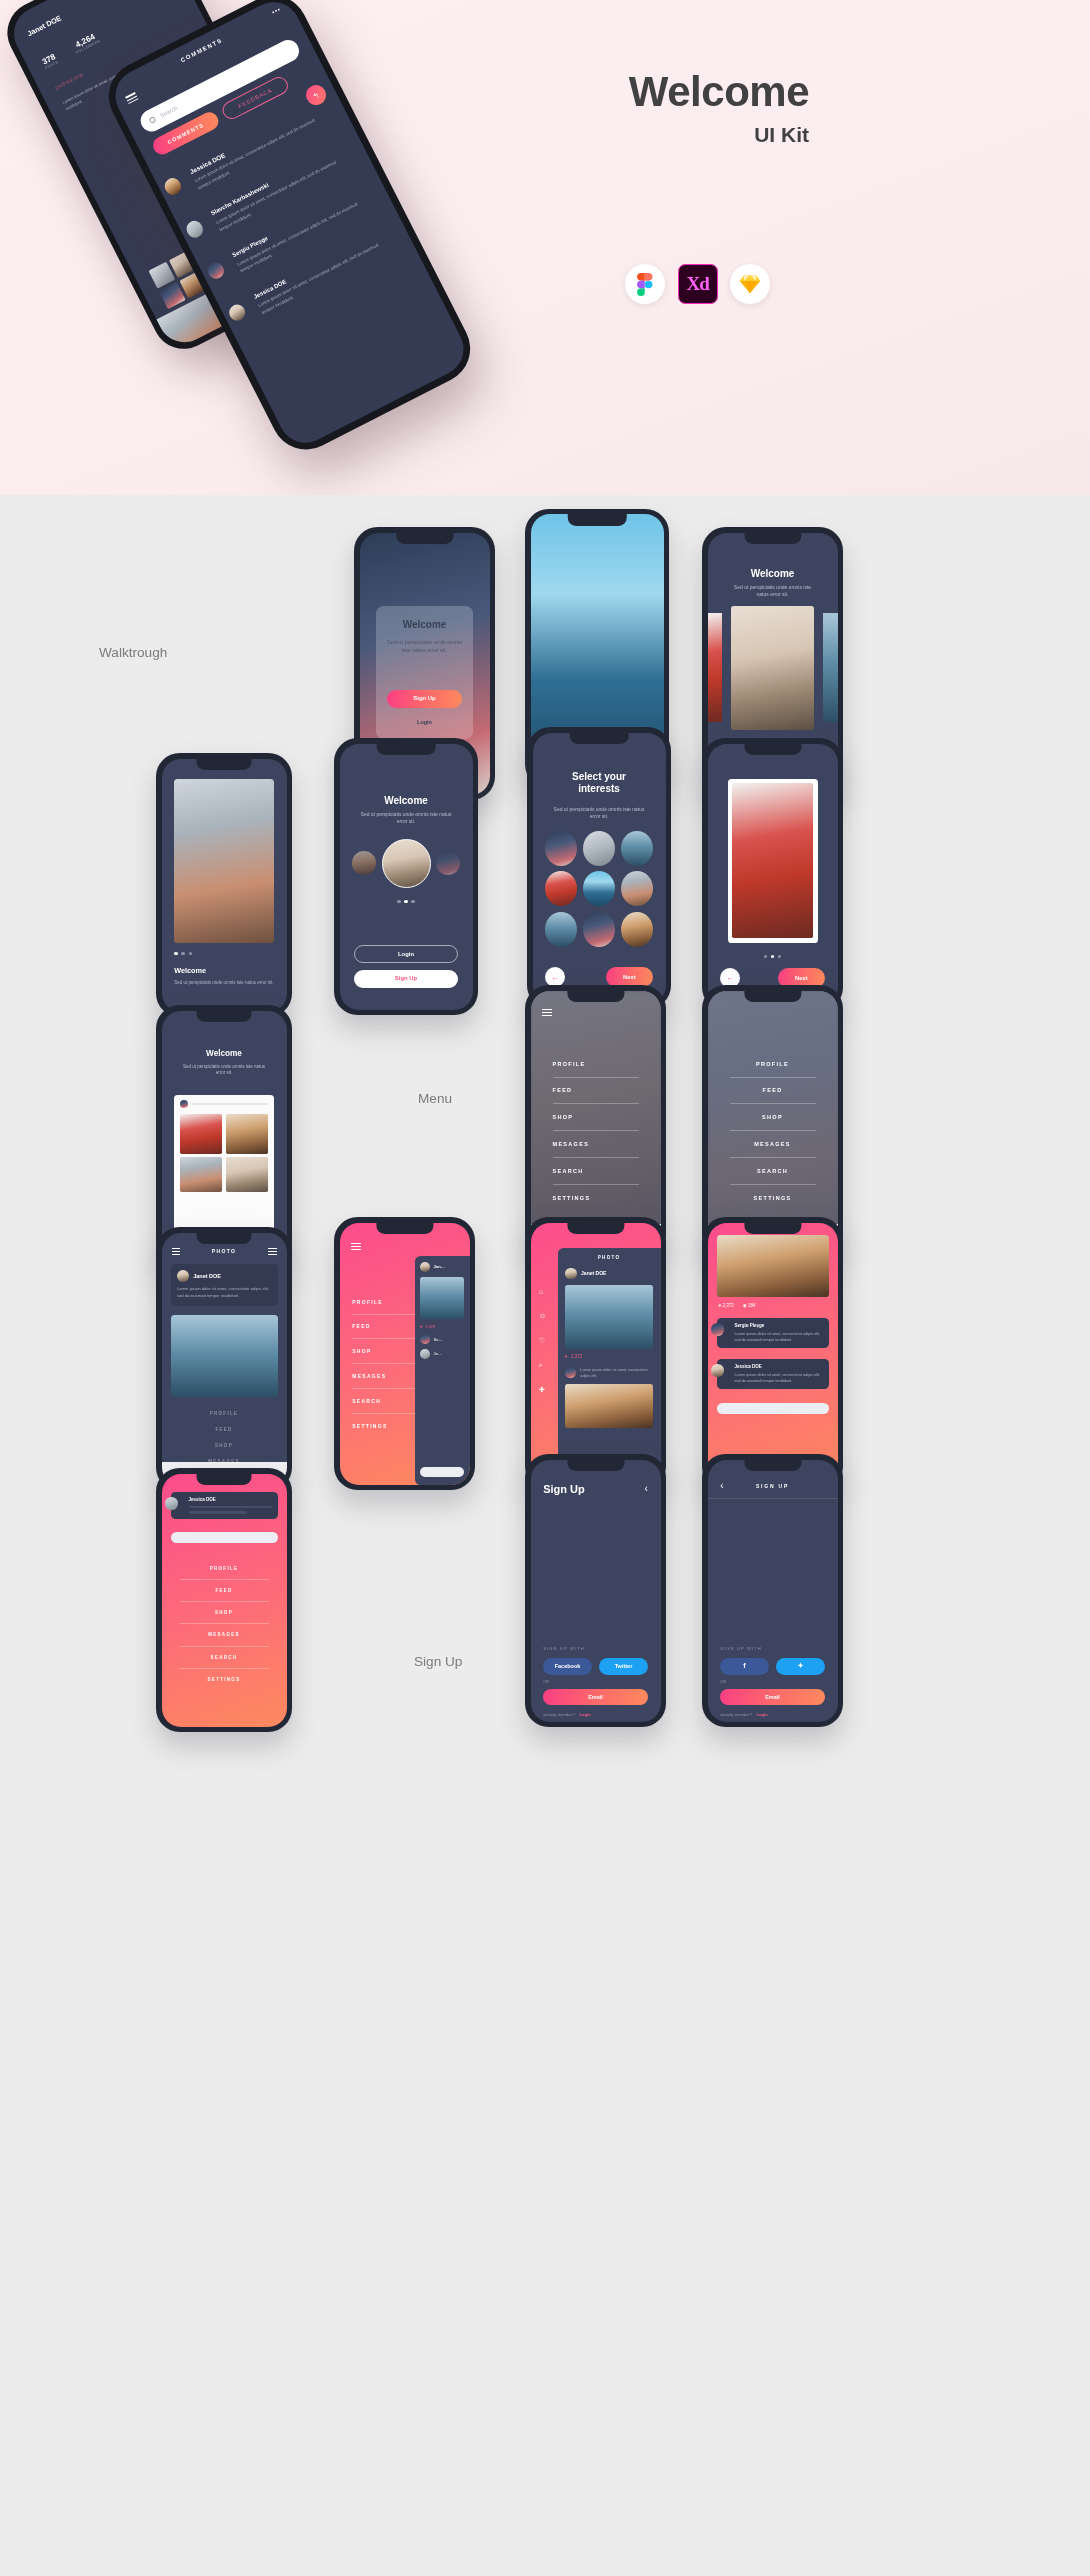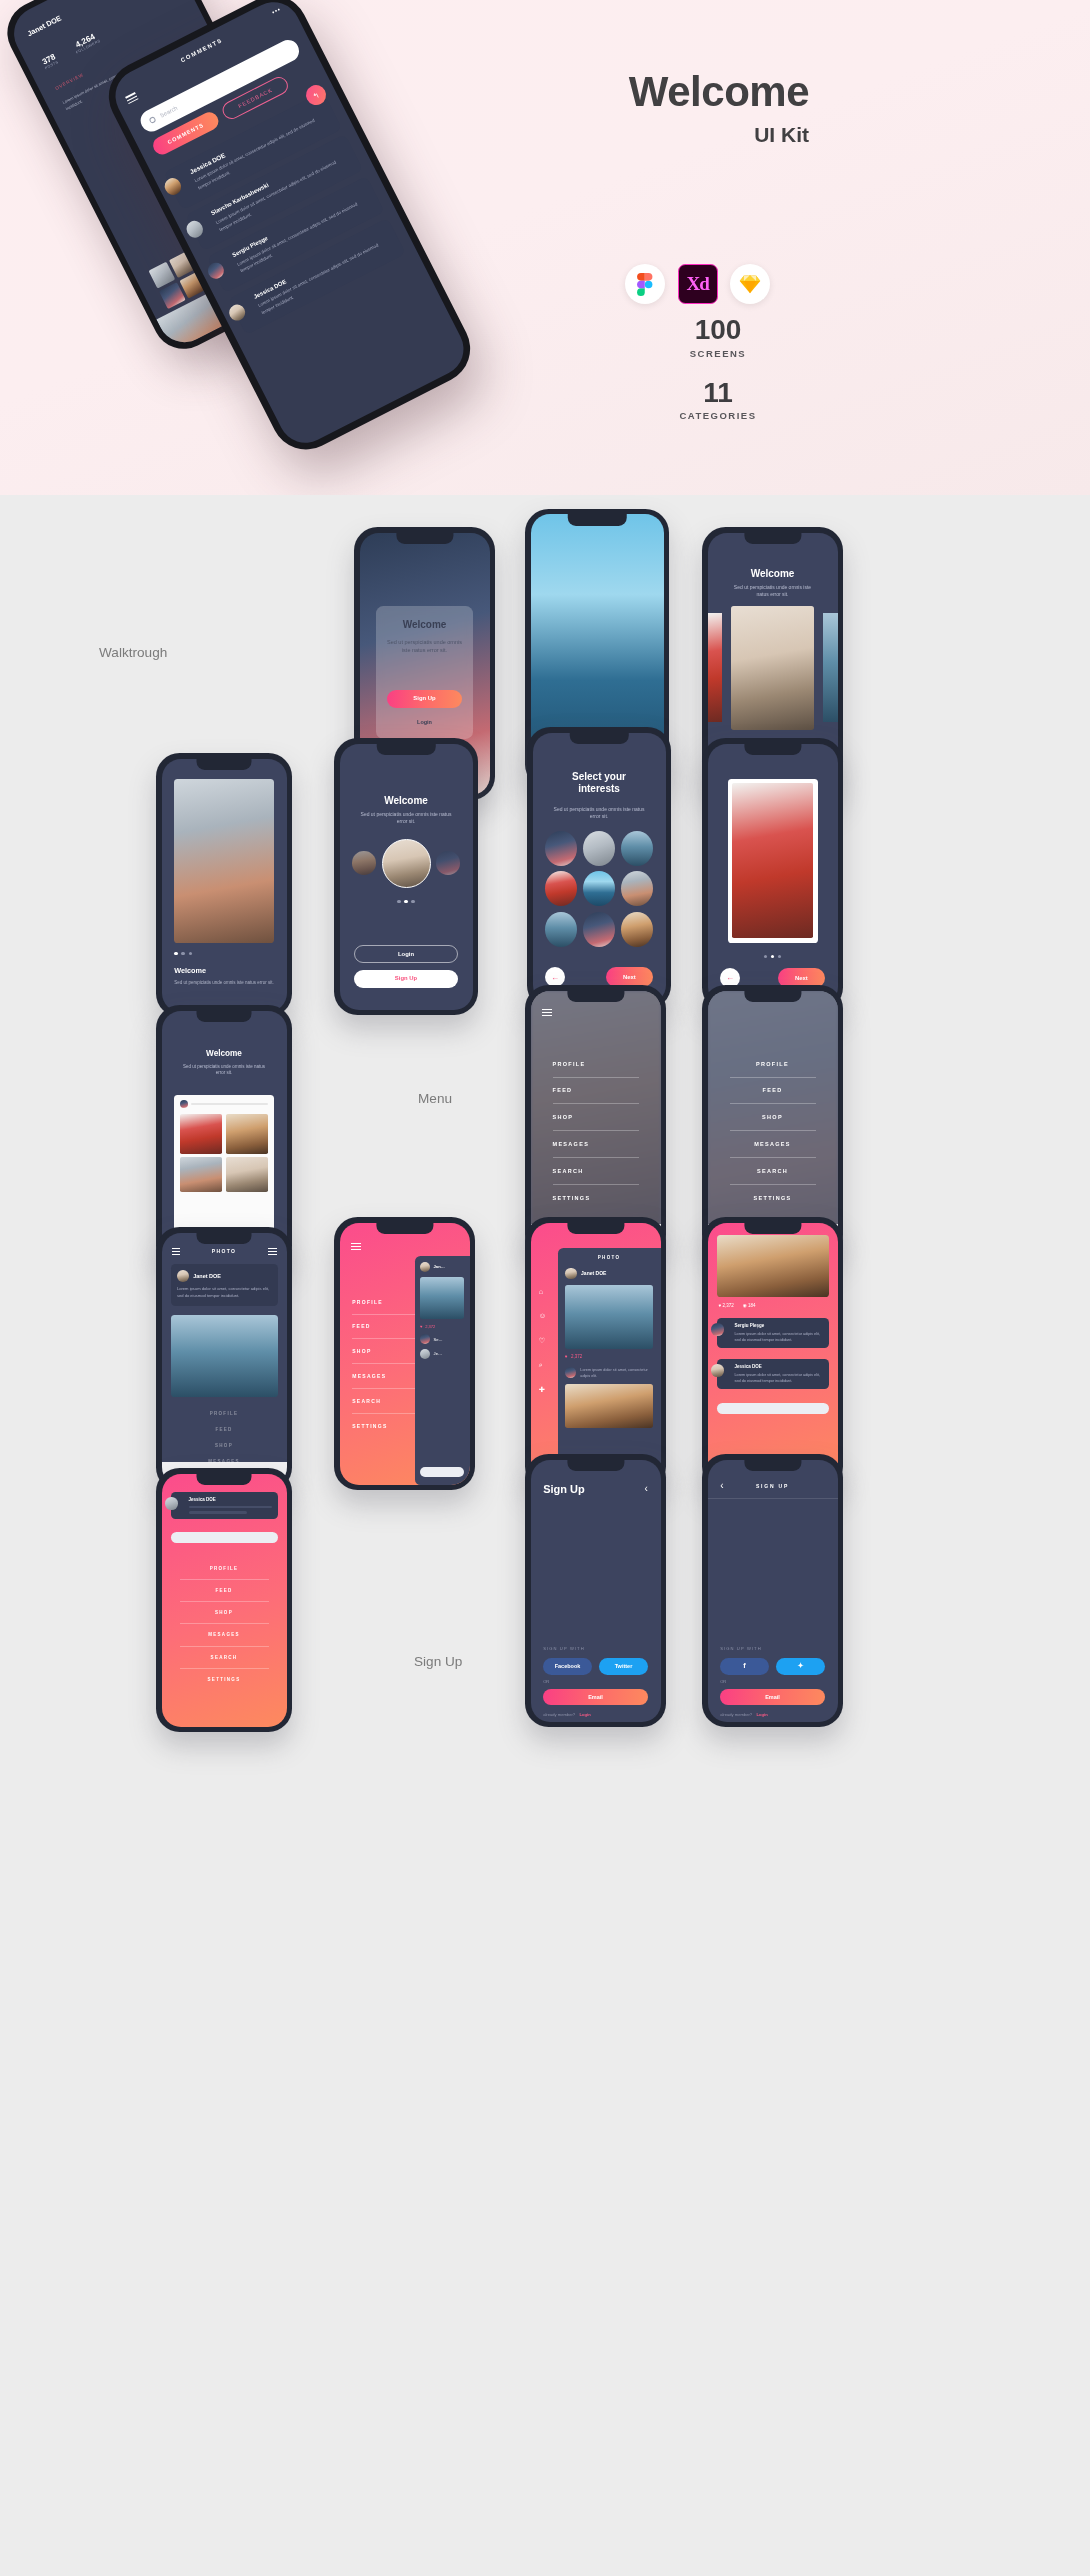--- a/index.html
+++ b/index.html
@@ -287,27 +287,20 @@
       <svg width="22" height="20" viewBox="0 0 30 27">
         <path d="M6.6 2.1 15 1.2l8.4.9L29 9.5 15 26 1 9.5z" fill="#fdb300"></path>
         <path d="M6.6 2.1 1 9.5h28L23.4 2.1z" fill="#fdd231"></path>
         <path d="M6.7 9.5h16.6L15 26z" fill="#fea700"></path>
         <path d="M15 1.2 6.6 2.1l.1 7.4z" fill="#feeeb7"></path>
         <path d="M15 1.2l8.4.9-.1 7.4z" fill="#feeeb7"></path>
       </svg>
     </div>
   </div>
 
-  <div class="stats">
-    <div class="stat-num">100</div>
-    <div class="stat-lbl">SCREENS</div>
-    <div class="stat-gap"></div>
-    <div class="stat-num">11</div>
-    <div class="stat-lbl">CATEGORIES</div>
-  </div>
 </div>
 
 <div class="section" style="height:223px;">
   <div class="section-label" style="left:99px; top:150px;">Walktrough</div>
 
   <div class="ph" style="left:354px; top:32px; width:141px; height:273px;">
     <div class="ph-scr img-a">
       <div class="notch"></div>
       <div class="blurcard" style="position:absolute;left:16.4px;right:16.4px;top:73px;bottom:56px;border-radius:7.3px;display:flex;flex-direction:column;align-items:center;justify-content:center;padding:11px;">
         <div class="s-title" style="font-size:10px;color:#3a4055;">Welcome</div>

